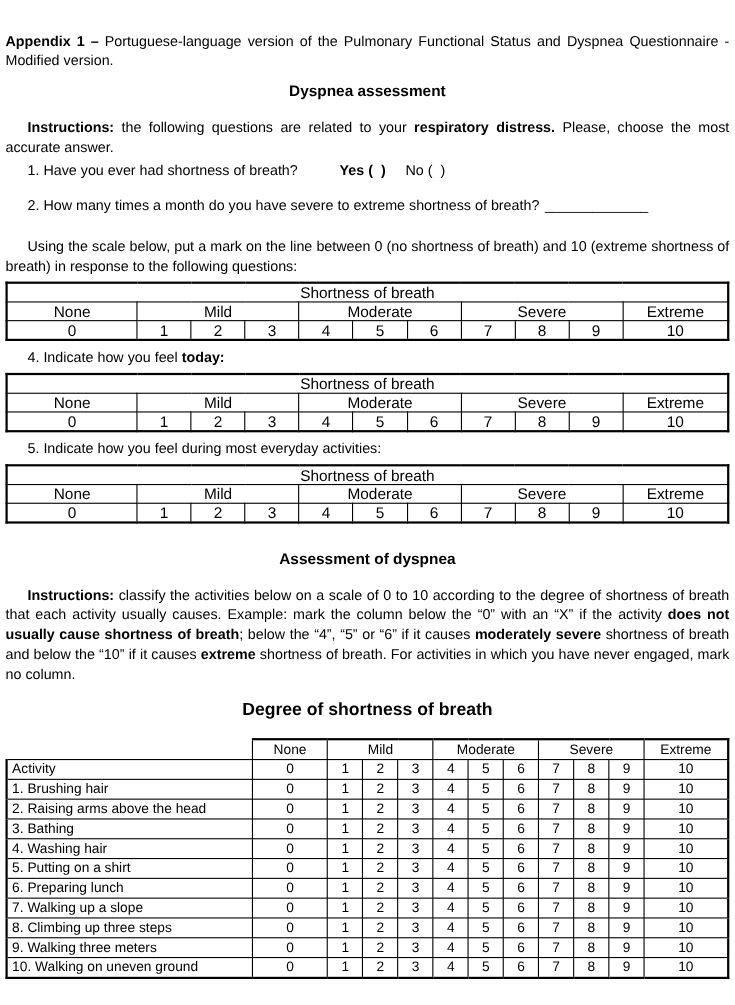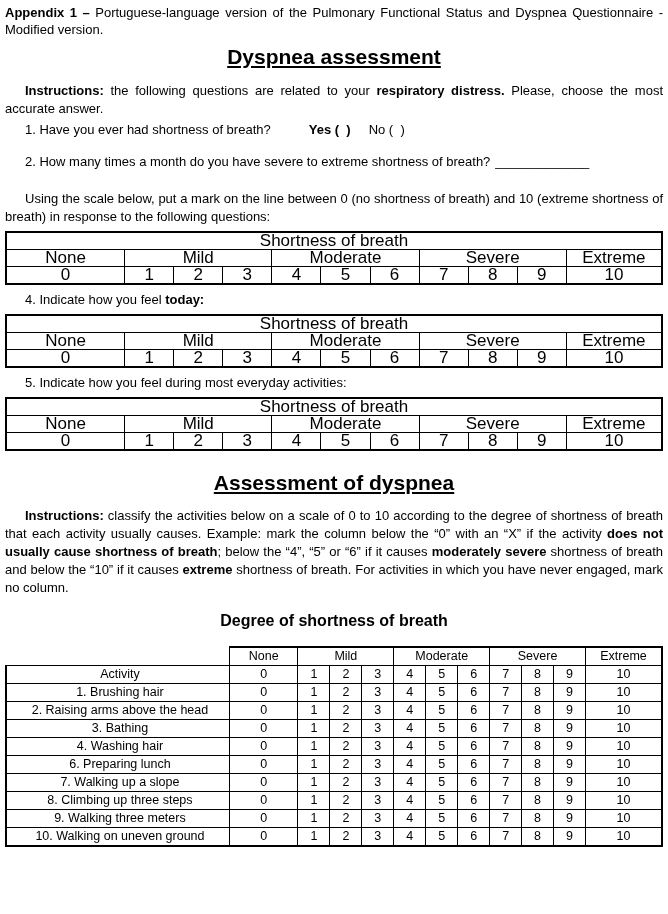--- a/index.html
+++ b/index.html
@@ -3,22 +3,22 @@
 <meta charset="utf-8">
 <style>
   html,body{margin:0;padding:0;background:#fff;}
   body{
     width:668px;height:914px;overflow:hidden;color:#000;
     font-family:"Liberation Sans",sans-serif;font-size:13px;
   }
   .page{padding:4px 5px 0 5px;}
   p{margin:0;}
   .bd{font-weight:bold;}
-  .appendix{line-height:17px;text-align:justify;}
-  .h-center{font-size:21px;font-weight:bold;text-align:center;line-height:22px;text-decoration:underline;}
+  .appendix{line-height:17px;text-align:justify;margin-top:25px;}
+  .h-center{font-size:14px;font-weight:bold;text-align:center;line-height:22px;}
   h1.h-center{margin:8px 0 0;}
   h2.h-center{margin:21px 0 0;}
   h3.sub{font-size:16px;font-weight:bold;margin:14px 0 0;line-height:20px;text-align:center;}
   .instr{margin-top:14px;line-height:18px;text-align:justify;text-indent:20px;}
   .scale-note{margin-top:19px;}
   .instr2{margin-top:13px;}
   .q{padding-left:20px;line-height:18px;}
   .q1{margin-top:3px;}
   .q2{margin-top:14px;}
   .q3{margin-top:16px;}
@@ -26,30 +26,30 @@
   .q5{margin-top:6px;}
   .gap-lg{margin-left:38px;font-weight:bold;}
   .gap-sm{margin-left:18px;}
   .blank{margin-left:5px;letter-spacing:0;}
   table.scale{
     width:100%;border-collapse:collapse;table-layout:fixed;
     border:2px solid #000;margin-top:5px;
   }
   table.scale td{
     border:1px solid #000;text-align:center;vertical-align:middle;
-    font-size:17px;height:16px;line-height:16px;padding:0;
+    font-size:14px;height:16px;line-height:16px;padding:0;
     overflow:hidden;white-space:nowrap;
   }
   col.c-none{width:18%;} col.c-num{width:7.45%;} col.c-ext{width:14.5%;}
   table.big{width:100%;border-collapse:collapse;table-layout:fixed;margin-top:15px;}
   table.big td{
     border:1px solid #000;font-size:12.5px;height:17px;line-height:17px;
     padding:0;vertical-align:middle;overflow:hidden;white-space:nowrap;
   }
-  table.big td.label{text-align:center;padding:0 0 0 4px;}
+  table.big td.label{text-align:left;padding:0 0 0 4px;}
   table.big td.num,table.big td.cat{text-align:center;}
   table.big tr:first-child td{border-top-width:2px;}
   table.big td:first-child{border-left-width:2px;}
   table.big td:last-child{border-right-width:2px;}
   table.big tr:last-child td{border-bottom-width:2px;}
   table.big td.ghost{border:0 none;background:#fff;}
   col.b-act{width:33.9%;} col.b-none{width:10.4%;} col.b-num{width:4.85%;} col.b-ext{width:11.6%;}
 </style>
 </head>
 <body>
@@ -302,20 +302,34 @@
           <td class="num">3</td>
           <td class="num">4</td>
           <td class="num">5</td>
           <td class="num">6</td>
           <td class="num">7</td>
           <td class="num">8</td>
           <td class="num">9</td>
           <td class="num">10</td>
         </tr>
         <tr>
+          <td class="label">5. Putting on a shirt</td>
+          <td class="num">0</td>
+          <td class="num">1</td>
+          <td class="num">2</td>
+          <td class="num">3</td>
+          <td class="num">4</td>
+          <td class="num">5</td>
+          <td class="num">6</td>
+          <td class="num">7</td>
+          <td class="num">8</td>
+          <td class="num">9</td>
+          <td class="num">10</td>
+        </tr>
+        <tr>
           <td class="label">6. Preparing lunch</td>
           <td class="num">0</td>
           <td class="num">1</td>
           <td class="num">2</td>
           <td class="num">3</td>
           <td class="num">4</td>
           <td class="num">5</td>
           <td class="num">6</td>
           <td class="num">7</td>
           <td class="num">8</td>

